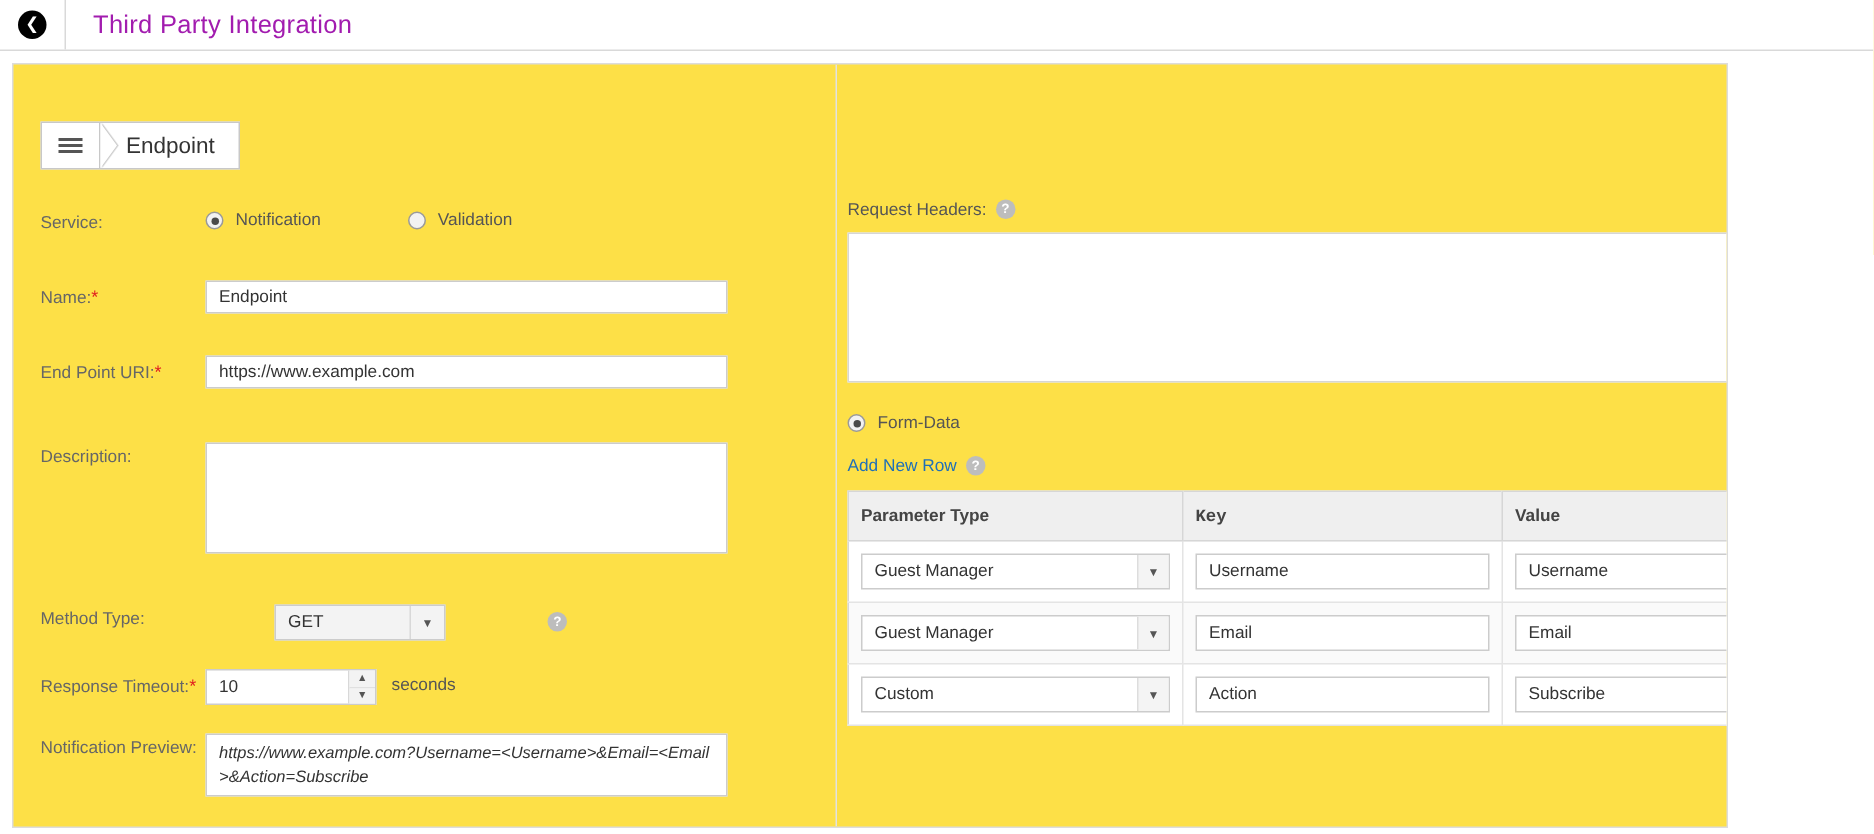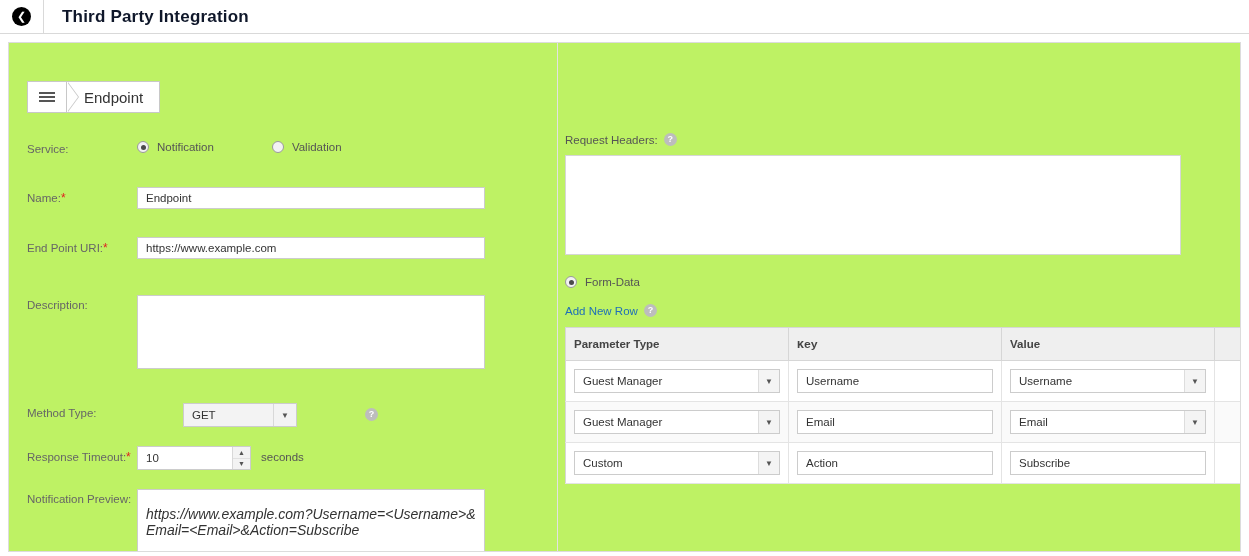--- a/index.html
+++ b/index.html
@@ -47,34 +47,34 @@
     border-radius: 50%;
     background: #000000;
     color: #ffffff;
     font-size: 11px;
     line-height: 19px;
     text-align: center;
   }
   .page-title {
     margin-left: 18px;
     font-size: 17px;
-    color: #0f172a;
-    font-weight: bold;
+    color: #a21caf;
+    font-weight: normal;
     letter-spacing: 0.2px;
   }
 
   
   .card {
     position: absolute;
     left: 8px;
     top: 42px;
-    width: 1233px;
+    width: 1144px;
     height: 510px;
     border: 1px solid #dcdcdc;
-    background: #bef264;
+    background: #fde047;
     box-sizing: border-box;
     overflow: hidden;
   }
 
   
   .crumb {
     position: absolute;
     left: 18px;
     top: 38px;
     display: flex;
@@ -282,24 +282,24 @@
     margin-left: 10px;
     font-size: 11.5px;
     color: #555;
     padding-top: 5px;
   }
   .preview-box {
     width: 348px;
     min-height: 36px;
     border: 1px solid #cccccc;
     background: #ffffff;
-    font-size: 14px;
+    font-size: 11px;
     font-style: italic;
     color: #333333;
-    padding: 16px 8px;
+    padding: 4px 8px;
     box-sizing: border-box;
     line-height: 16px;
     word-break: break-all;
   }
 
   
   .vdivider {
     position: absolute;
     left: 548px;
     top: 0;

